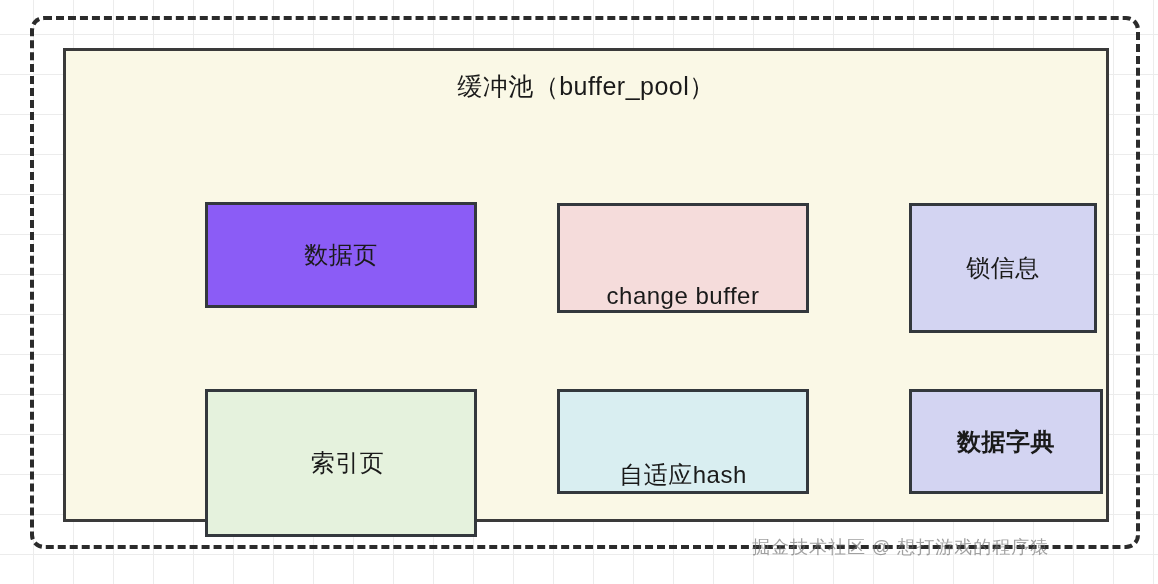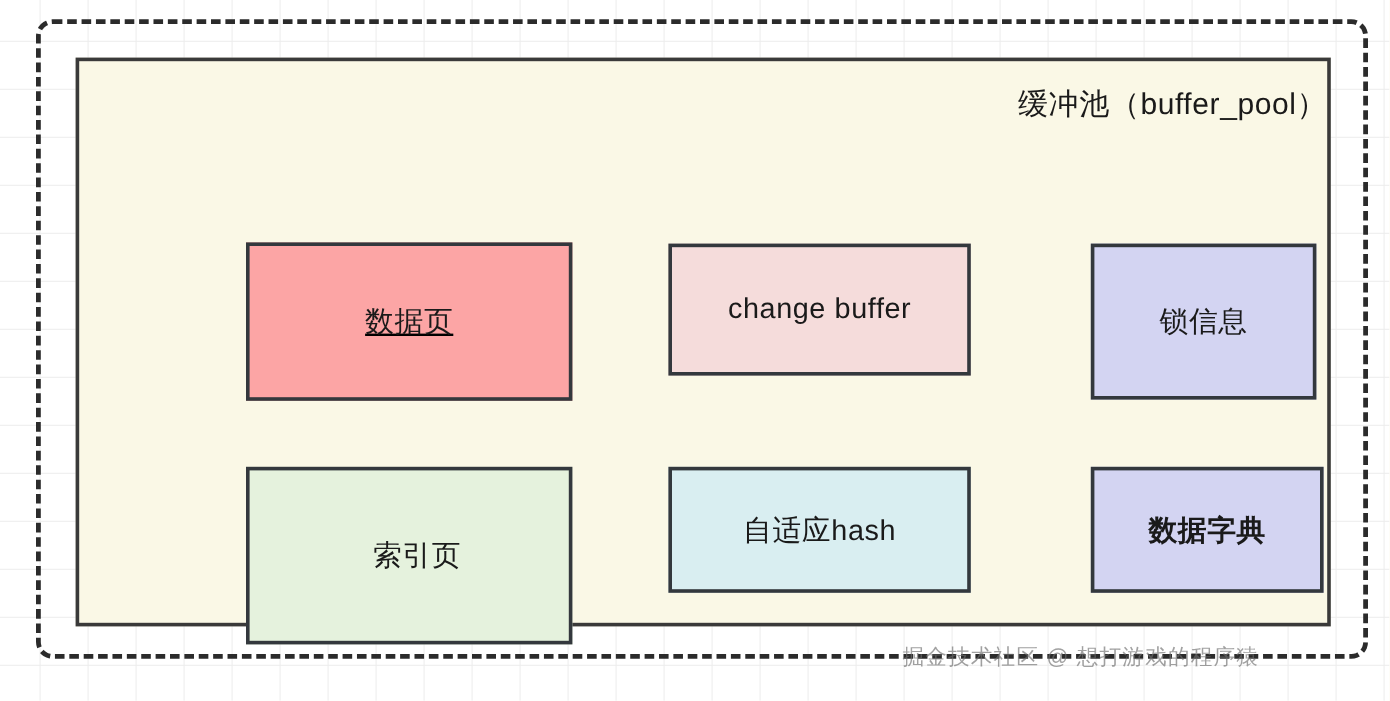--- a/index.html
+++ b/index.html
@@ -50,21 +50,21 @@
     box-sizing: border-box;
     border: 3px solid #3a3a3a;
     background: #faf8e6;
   }
 
   #buffer-pool-title {
     position: absolute;
     left: 0;
     right: 0;
     top: 19px;
-    text-align: right;
+    text-align: center;
     font-size: 25px;
     color: #1a1a1a;
     letter-spacing: 0.5px;
     white-space: nowrap;
   }
 
   
   .comp-box {
     position: absolute;
     box-sizing: border-box;
@@ -74,26 +74,26 @@
     justify-content: center;
   }
   .comp-label {
     font-size: 24px;
     color: #1a1a1a;
     letter-spacing: 0.5px;
     white-space: nowrap;
   }
 
   
-  #box-data-page      { left: 139px; top: 151px; width: 272px; height: 132px; background: #fca5a5; text-decoration: underline; }
-  #box-change-buffer  { left: 491px; top: 152px; width: 252px; height: 110px; background: #f5dcdb; }
+  #box-data-page      { left: 139px; top: 151px; width: 272px; height: 106px; background: #8b5cf6; }
+  #box-change-buffer  { left: 491px; top: 152px; width: 252px; height: 110px; background: #f5dcdb; align-items: flex-end; }
   #box-lock-info      { left: 843px; top: 152px; width: 188px; height: 130px; background: #d3d4f2; }
   
   #box-index-page     { left: 139px; top: 338px; width: 272px; height: 148px; background: #e5f2dd; padding-left: 13px; }
-  #box-adaptive-hash  { left: 491px; top: 338px; width: 252px; height: 105px; background: #d9eef1; }
+  #box-adaptive-hash  { left: 491px; top: 338px; width: 252px; height: 105px; background: #d9eef1; align-items: flex-end; }
   #box-data-dict      { left: 843px; top: 338px; width: 194px; height: 105px; background: #d3d4f2; font-weight: bold; }
 
   
   #watermark {
     position: absolute;
     left: 752px;
     top: 535px;
     font-size: 18px;
     color: #6f6f6f;
     opacity: 0.65;

